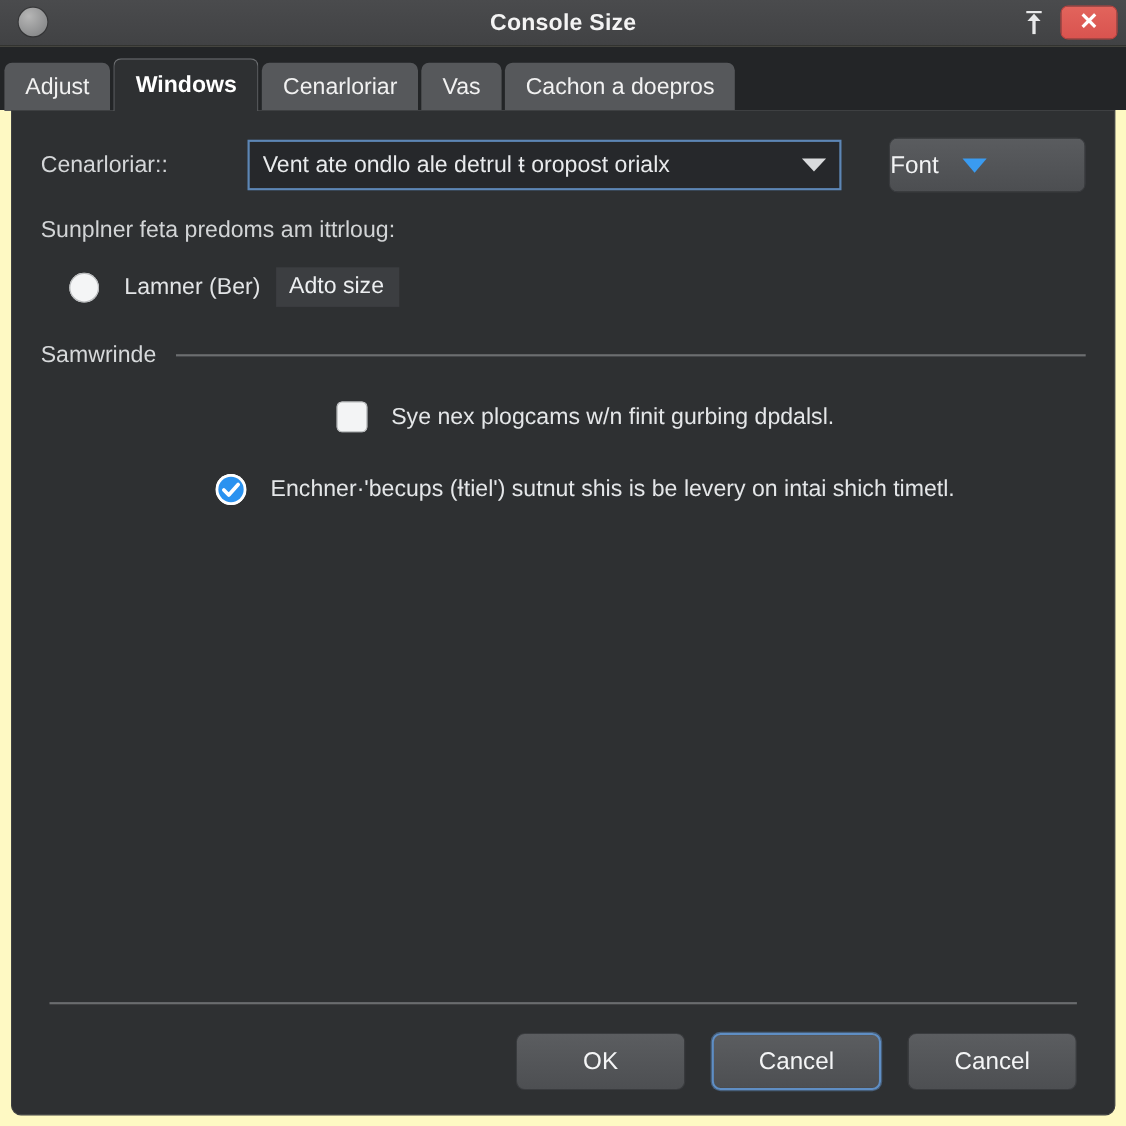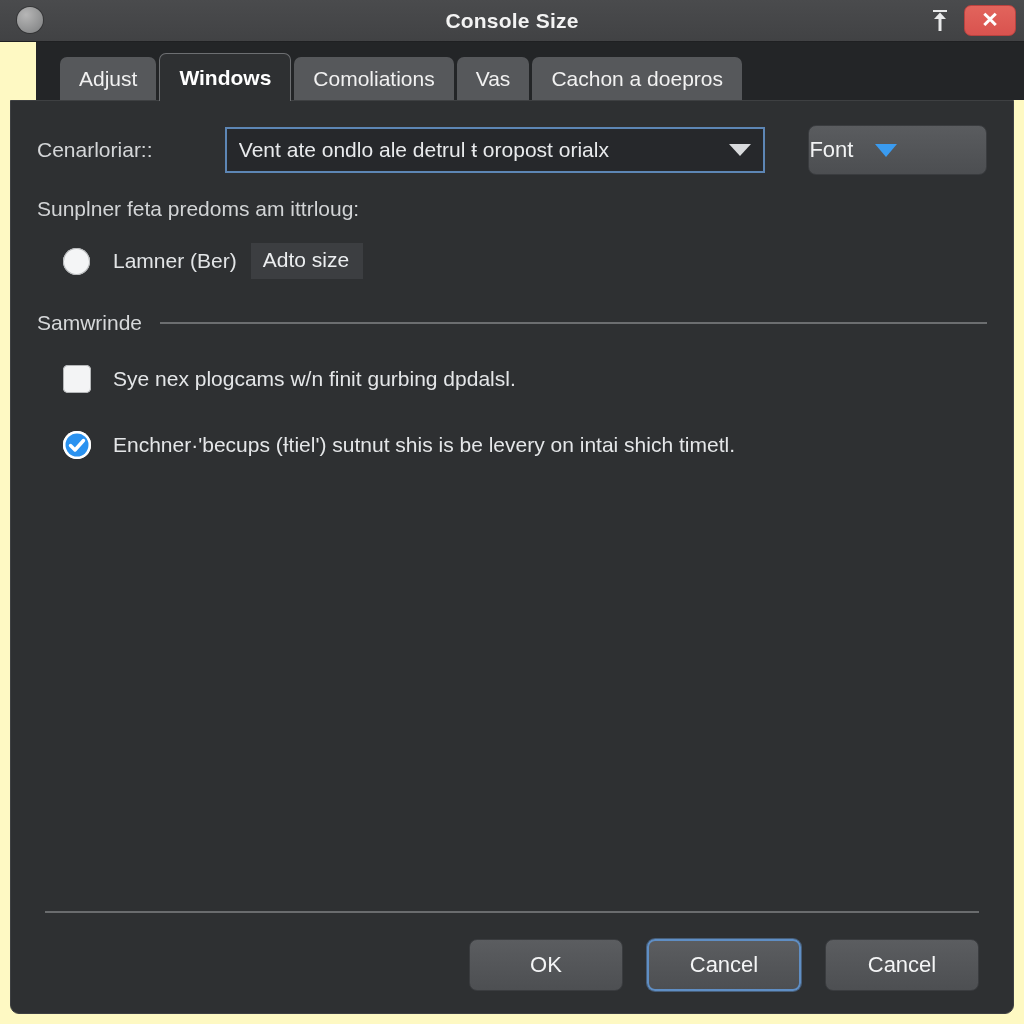--- a/index.html
+++ b/index.html
@@ -89,23 +89,22 @@
   }
 
   
   .tabstrip {
     position: relative;
     height: 58px;
     flex: 0 0 58px;
     background: #232527;
     display: flex;
     align-items: flex-end;
-    padding-left: 24px;
-    box-sizing: border-box;
-    margin-left: 36px;
+    padding-left: 4px;
+    box-sizing: border-box;
   }
   .tab {
     position: relative;
     height: 44px;
     padding: 0 19px;
     margin-right: 3px;
     border-radius: 7px 7px 0 0;
     background: #56585b;
     color: #f1f1f1;
     font-size: 21px;
@@ -271,23 +270,24 @@
   }
   .group-rule {
     flex: 1 1 auto;
     height: 2px;
     background: #6c6e70;
   }
 
   
   .check-row {
     margin-top: 30px;
-    margin-left: 26px;
-    display: flex;
-    align-items: center;
+    margin-left: 40px;
+    display: flex;
+    align-items: center;
+    justify-content: center;
   }
   .check-row.second { margin-top: 38px; }
   .checkbox {
     width: 28px;
     height: 28px;
     border-radius: 5px;
     background: #f3f4f5;
     box-shadow: inset 0 0 0 1px #b4b6b8;
     flex: 0 0 auto;
   }
@@ -367,21 +367,21 @@
   </div>
 
   <div class="tabstrip">
     <div class="tab">
       <span>Adjust</span>
     </div>
     <div class="tab active">
       <span>Windows</span>
     </div>
     <div class="tab">
-      <span>Comoliations</span>
+      <span>Cenarloriar</span>
     </div>
     <div class="tab">
       <span>Vas</span>
     </div>
     <div class="tab">
       <span>Cachon a doepros</span>
     </div>
   </div>
 
   <div class="panel">

